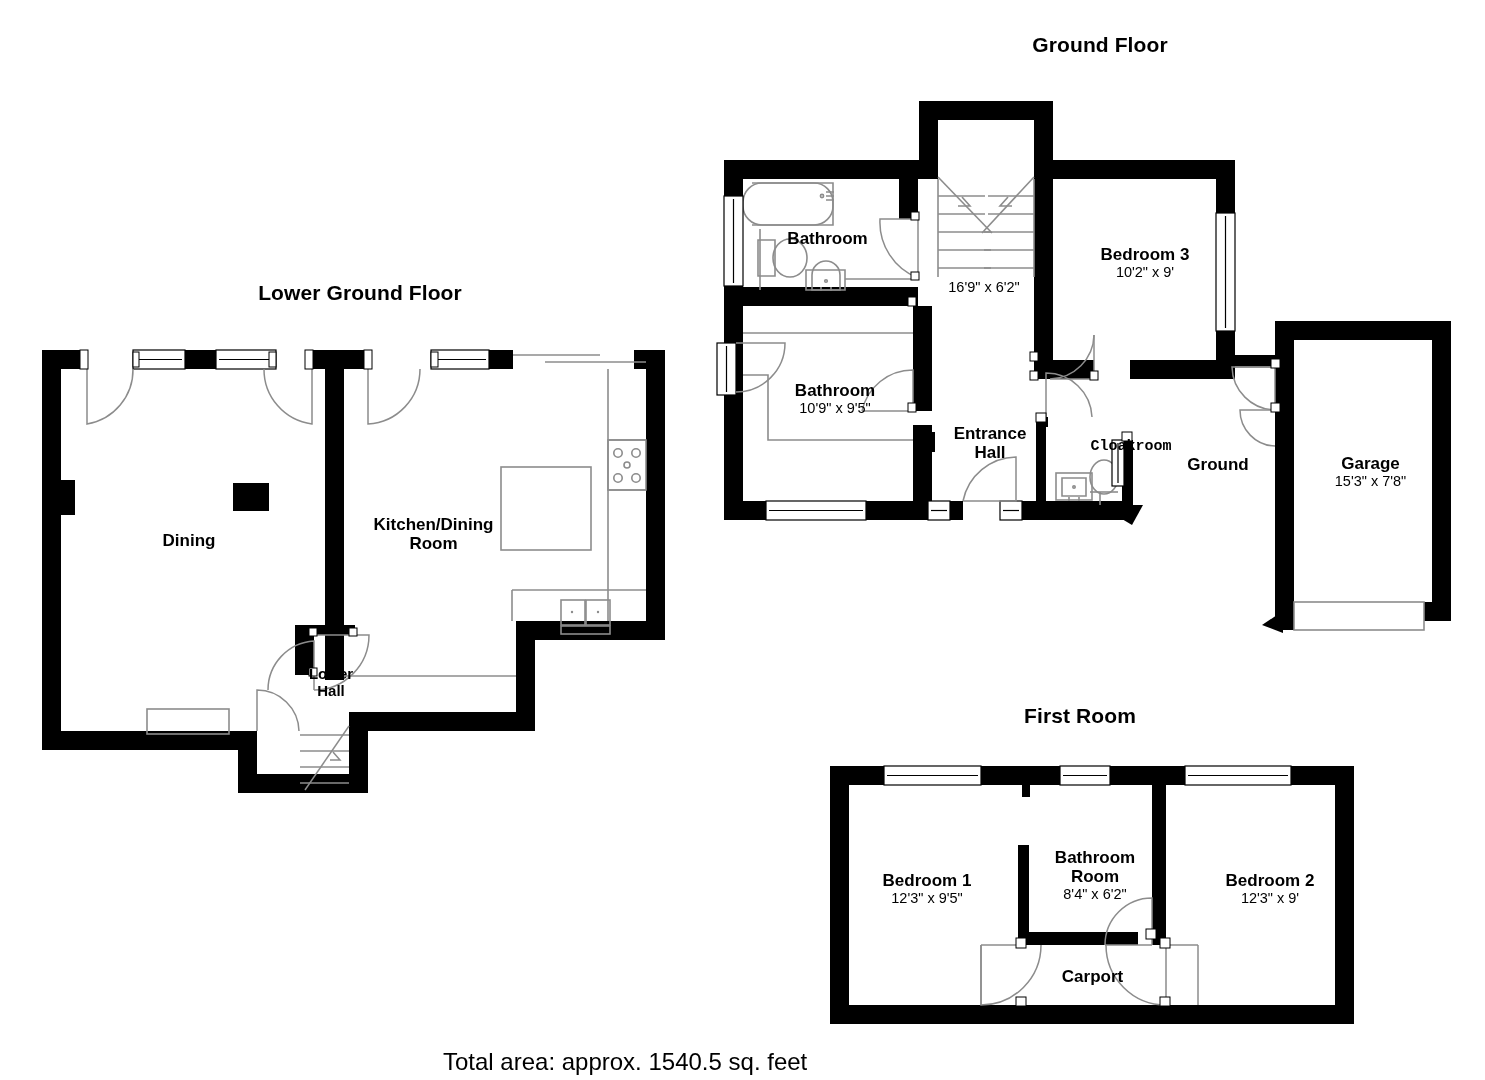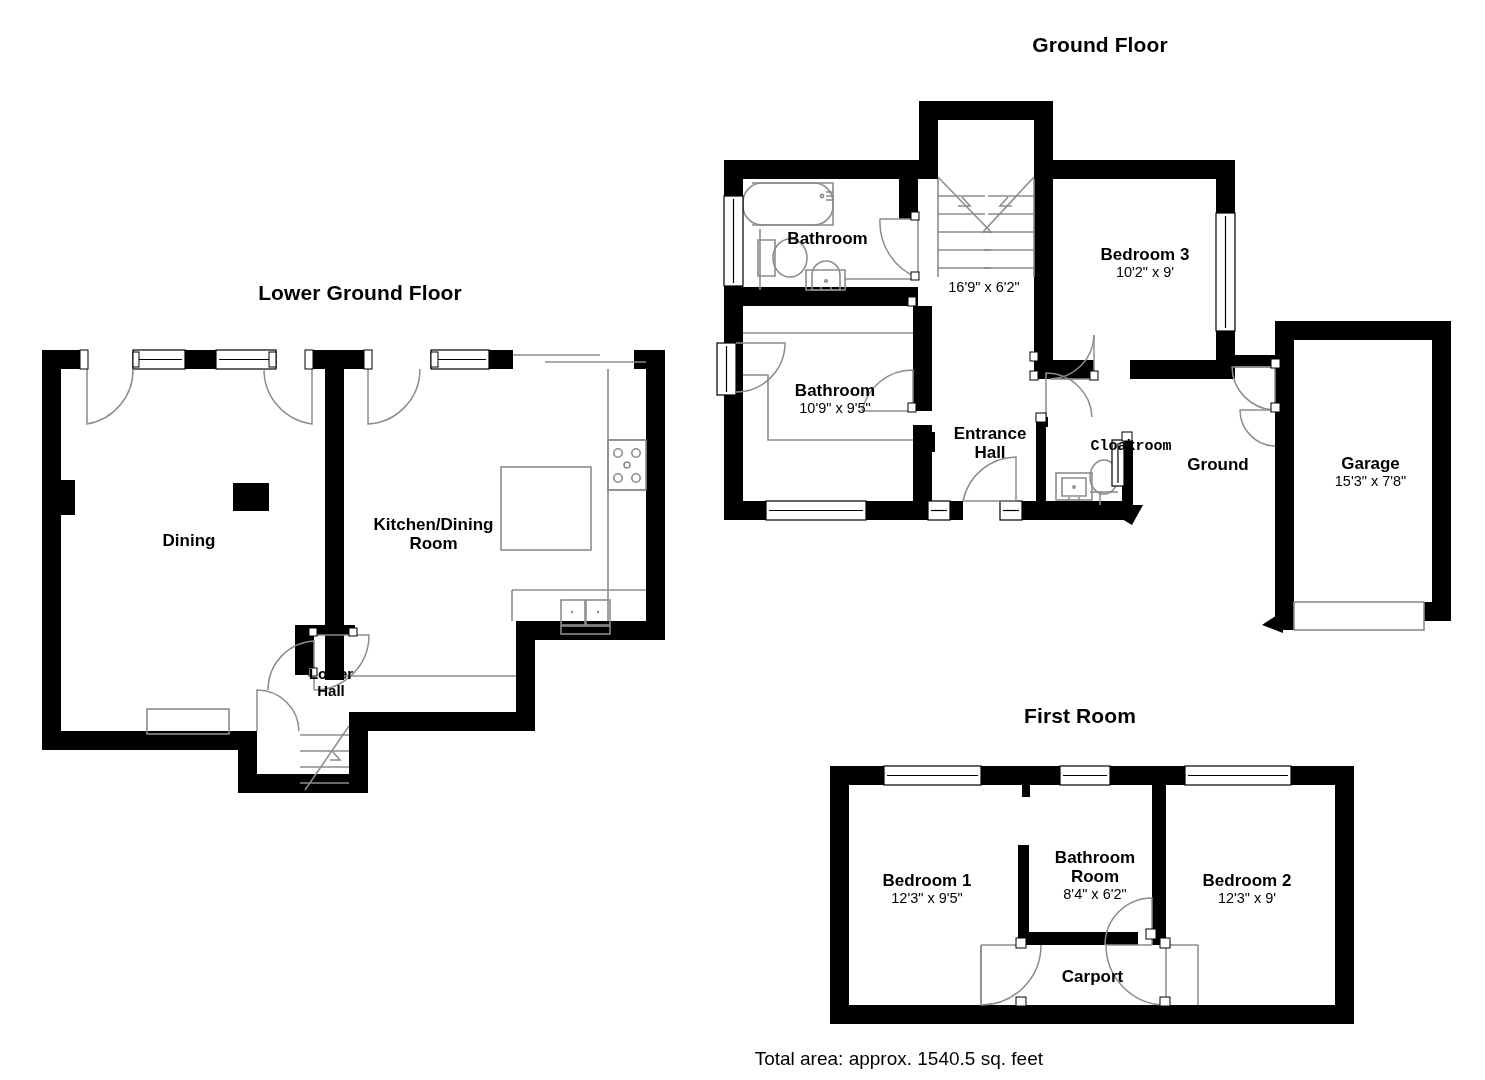--- a/index.html
+++ b/index.html
@@ -31,23 +31,23 @@
   .rlabel .dim{
     display:block;
     font-weight:normal;
     font-size:14.5px;
     line-height:17px;
   }
   .rlabel.sm{font-size:15px;line-height:17px;}
   .rlabel.dimonly{font-weight:normal;font-size:14.5px;}
   .footer{
     position:absolute;
-    font-size:19px;
+    font-size:24px;
     white-space:nowrap;
-    text-align:right;
+    text-align:left;
   }
 </style>
 </head>
 <body>
 
 <svg id="plan" viewBox="0 0 1485 1080" xmlns="http://www.w3.org/2000/svg">
 
   <g>
 
     <g fill="#000000">
@@ -469,20 +469,20 @@
   <span>Bedroom 1</span>
   <span class="dim">12'3" x 9'5"</span>
 </div>
 
 <div class="rlabel" style="left:1022px;top:848px;width:146px;">
   <span>Bathroom</span><br>
   <span>Room</span>
   <span class="dim">8'4" x 6'2"</span>
 </div>
 
-<div class="rlabel" style="left:1152px;top:871px;width:190px;">
+<div class="rlabel" style="left:1152px;top:871px;width:190px;padding-left:23px;">
   <span>Bedroom 2</span>
   <span class="dim">12'3" x 9'</span>
 </div>
 
 <div class="rlabel" style="left:1005px;top:967px;width:175px;">Carport</div>
 
 <div class="footer" style="left:443px;top:1048px;width:600px;">Total area: approx. 1540.5 sq. feet</div>
 
 </body></html>

